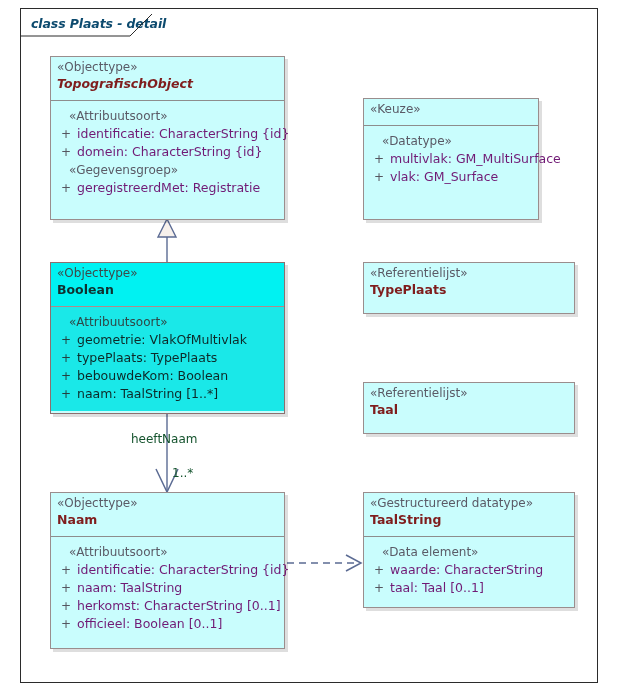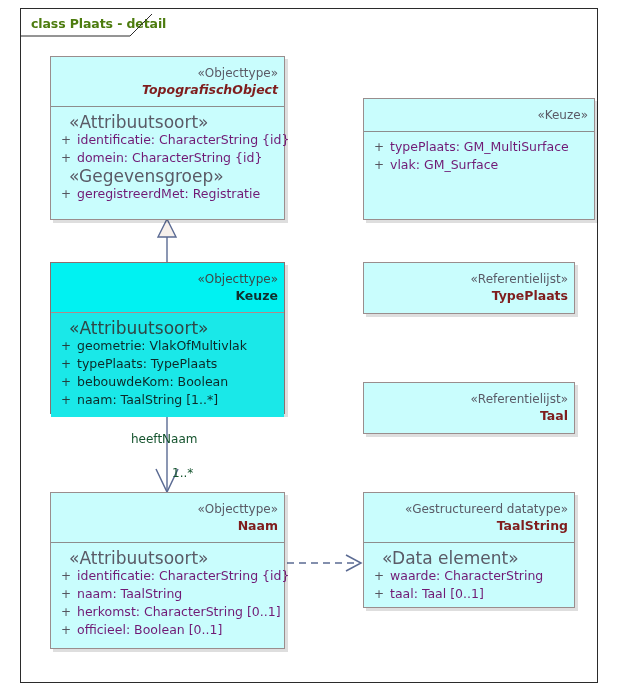--- a/index.html
+++ b/index.html
@@ -48,37 +48,38 @@
     position: relative;
     height: 28px;
     display: flex;
     align-items: center;
     padding: 0 6px 0 10px;
     background: #ffffff;
   }
   .frame-tab-label {
     font-size: 12.5px;
     font-weight: bold;
-    color: #4d7c0f;
+    color: #0c4a6e;
     white-space: nowrap;
     letter-spacing: -0.1px;
+    font-style: italic;
   }
 
   
   .uml-box {
     position: absolute;
     box-sizing: border-box;
     border: 1px solid #9a8d8d;
     background: #c9fdfd;
     box-shadow: 3px 3px 0 0 rgba(0,0,0,0.13);
   }
   .uml-box .hdr {
     box-sizing: border-box;
-    text-align: right;
-    padding: 8px 6px 8px 6px;
+    text-align: left;
+    padding: 2px 6px 8px 6px;
     border-bottom: 1px solid #8d8d8d;
     background: #c9fdfd;
   }
   .uml-box .hdr.no-sep {
     border-bottom: none;
   }
   .uml-box .stereo {
     font-size: 12px;
     color: #5a5a66;
     line-height: 16px;
@@ -92,21 +93,21 @@
     white-space: nowrap;
   }
   .uml-box .cname.italic {
     font-style: italic;
   }
   .uml-box .body {
     box-sizing: border-box;
     padding: 6px 4px 8px 4px;
   }
   .grp-label {
-    font-size: 17px;
+    font-size: 12px;
     color: #5a5a66;
     line-height: 18px;
     padding-left: 14px;
     white-space: nowrap;
   }
   .attr-row {
     display: flex;
     align-items: baseline;
     line-height: 18px;
     white-space: nowrap;
@@ -218,21 +219,21 @@
       <div class="attr-row">
         <span class="attr-vis">+</span>
         <span class="attr-text">geregistreerdMet: Registratie</span>
       </div>
     </div>
   </div>
 
   <div class="uml-box hl" style="left:50px; top:262px; width:235px; height:152px;">
     <div class="hdr">
       <div class="stereo">«Objecttype»</div>
-      <div class="cname">Keuze</div>
+      <div class="cname">Boolean</div>
     </div>
     <div class="body">
       <div class="grp-label">«Attribuutsoort»</div>
       <div class="attr-row">
         <span class="attr-vis">+</span>
         <span class="attr-text">geometrie: VlakOfMultivlak</span>
       </div>
       <div class="attr-row">
         <span class="attr-vis">+</span>
         <span class="attr-text">typePlaats: TypePlaats</span>
@@ -267,28 +268,29 @@
         <span class="attr-vis">+</span>
         <span class="attr-text">herkomst: CharacterString [0..1]</span>
       </div>
       <div class="attr-row">
         <span class="attr-vis">+</span>
         <span class="attr-text">officieel: Boolean [0..1]</span>
       </div>
     </div>
   </div>
 
-  <div class="uml-box" style="left:363px; top:98px; width:232px; height:122px;">
+  <div class="uml-box" style="left:363px; top:98px; width:176px; height:122px;">
     <div class="hdr">
       <div class="stereo">«Keuze»</div>
     </div>
     <div class="body">
-      <div class="attr-row">
-        <span class="attr-vis">+</span>
-        <span class="attr-text">typePlaats: GM_MultiSurface</span>
+      <div class="grp-label">«Datatype»</div>
+      <div class="attr-row">
+        <span class="attr-vis">+</span>
+        <span class="attr-text">multivlak: GM_MultiSurface</span>
       </div>
       <div class="attr-row">
         <span class="attr-vis">+</span>
         <span class="attr-text">vlak: GM_Surface</span>
       </div>
     </div>
   </div>
 
   <div class="uml-box" style="left:363px; top:262px; width:212px; height:52px;">
     <div class="hdr no-sep">

